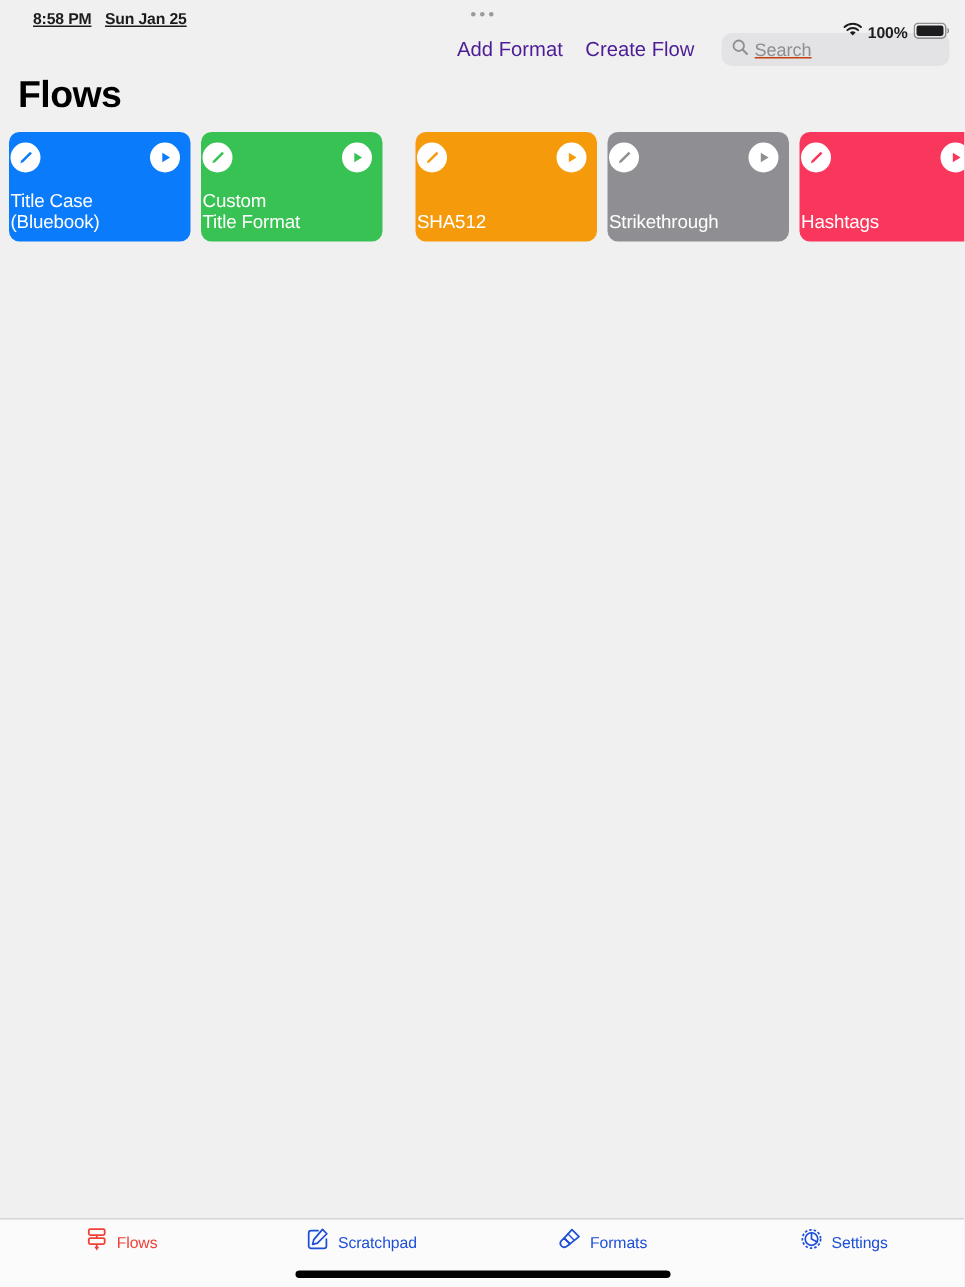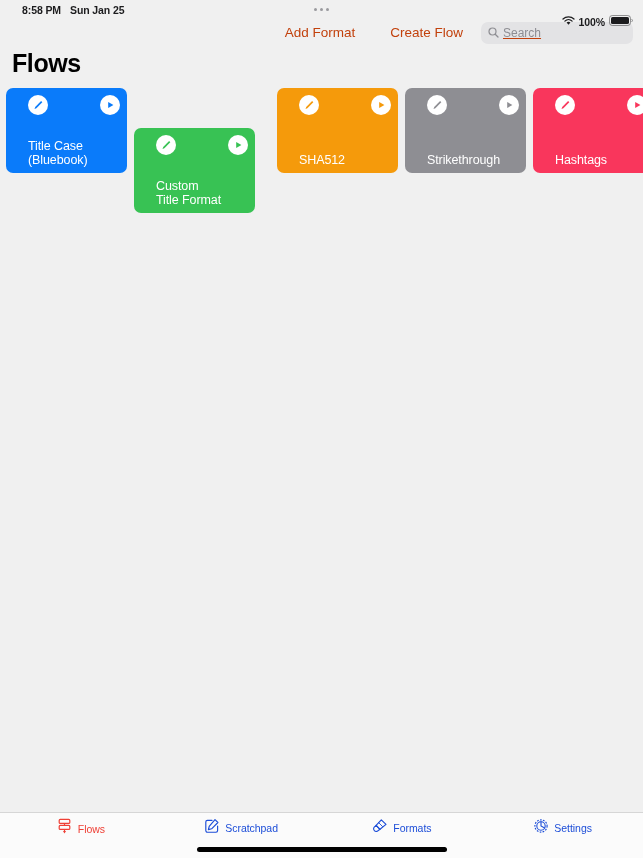--- a/index.html
+++ b/index.html
@@ -24,26 +24,27 @@
     display: flex;
     flex-direction: column;
   }
 
   
   .status-bar {
     position: relative;
     height: 19px;
     flex: 0 0 19px;
     display: flex;
-    align-items: center;
+    align-items: flex-end;
     padding: 0 11px 0 22px;
     font-size: 10.5px;
     font-weight: bold;
     color: #1c1c1e;
     letter-spacing: -0.1px;
+    text-decoration: underline;
   }
   .status-left {
     display: flex;
     align-items: center;
     gap: 9px;
   }
   .status-right {
     position: absolute;
     right: 10px;
     top: 12px;
@@ -78,28 +79,27 @@
     flex: 0 0 27px;
     height: 27px;
     display: flex;
     align-items: center;
     justify-content: flex-end;
     padding-right: 10px;
     gap: 15px;
   }
   .nav-action {
     font-size: 13.5px;
-    color: #c2410c;
+    color: #4c1d95;
     white-space: nowrap;
     background: none;
     border: none;
     font-family: inherit;
     cursor: pointer;
     padding: 0;
-    margin-left: 20px;
   }
   .search-field {
     width: 152px;
     height: 22px;
     background: #e3e3e5;
     border-radius: 7px;
     display: flex;
     align-items: center;
     padding: 0 7px;
     gap: 4px;
@@ -137,23 +137,23 @@
   }
   .flow-grid {
     display: flex;
     flex-wrap: wrap;
     gap: 7px;
     width: 649px;
   }
   .flow-card {
     position: relative;
     width: 121px;
-    height: 85px;
+    height: 73px;
     border-radius: 7px;
-    padding: 7px 7px 6px 22px;
+    padding: 7px 7px 6px 1px;
     display: flex;
     flex-direction: column;
     justify-content: space-between;
     cursor: pointer;
     flex: 0 0 auto;
     overflow: hidden;
   }
   .card-top {
     display: flex;
     align-items: flex-start;
@@ -273,21 +273,21 @@
               </svg>
             </span>
             <span class="icon-circle">
               <svg width="12" height="12" viewBox="0 0 12 12">
                 <path d="M4.2 2.9 L9.4 6 L4.2 9.1 Z" fill="#0a7bfa"></path>
               </svg>
             </span>
           </div>
           <div class="card-label">Title Case<br>(Bluebook)</div>
         </div>
-        <div class="flow-card" style="background: rgb(56, 194, 84); margin-top: 40px;">
+        <div class="flow-card" style="background: rgb(56, 194, 84);">
           <div class="card-top">
             <span class="icon-circle">
               <svg width="14" height="14" viewBox="0 0 14 14">
                 <path d="M10.1 3.1 L4.2 9.0 L3.5 10.9 L5.4 10.2 L11.3 4.3 Z" fill="#38c254"></path>
               </svg>
             </span>
             <span class="icon-circle">
               <svg width="12" height="12" viewBox="0 0 12 12">
                 <path d="M4.2 2.9 L9.4 6 L4.2 9.1 Z" fill="#38c254"></path>
               </svg>

